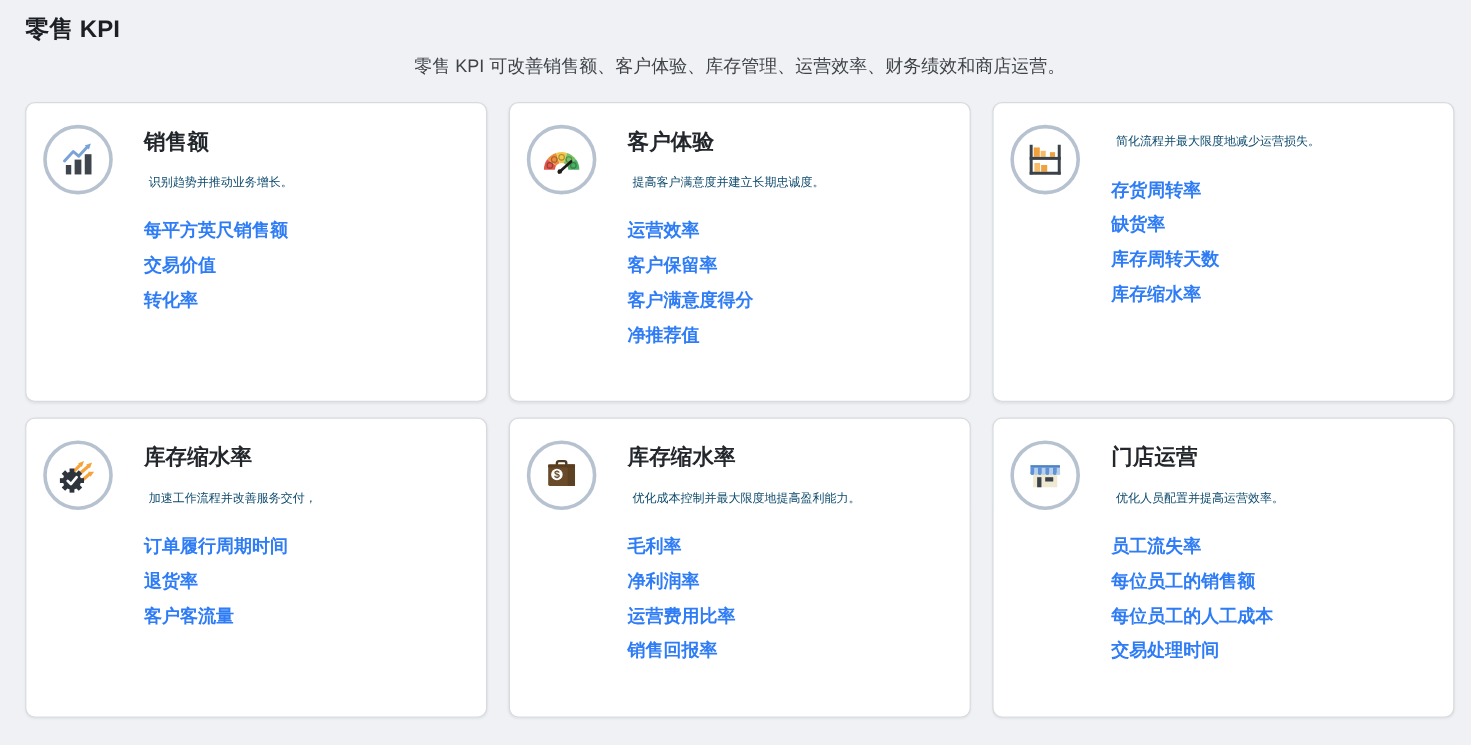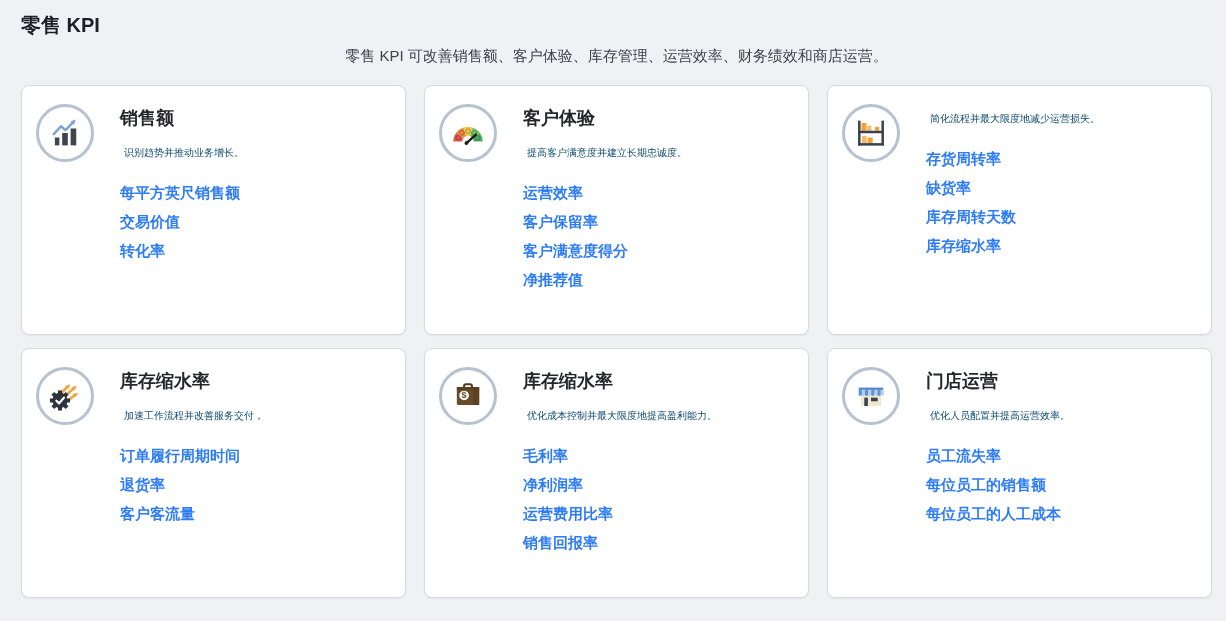--- a/index.html
+++ b/index.html
@@ -228,17 +228,18 @@
             <rect x="17" y="18.5" width="6" height="3.2" fill="#39414a"></rect>
           </svg>
         </div>
     <div class="card-body">
       <h2 class="card-title">门店运营</h2>
       <p class="card-desc">优化人员配置并提高运营效率。</p>
       <ul class="link-list">
             <li><a class="kpi-link" href="#">员工流失率</a></li>
             <li><a class="kpi-link" href="#">每位员工的销售额</a></li>
             <li><a class="kpi-link" href="#">每位员工的人工成本</a></li>
+            <li><a class="kpi-link" href="#">交易处理时间</a></li>
           </ul>
     </div>
   </article>
 </div>
 </div>
 
 </body></html>

